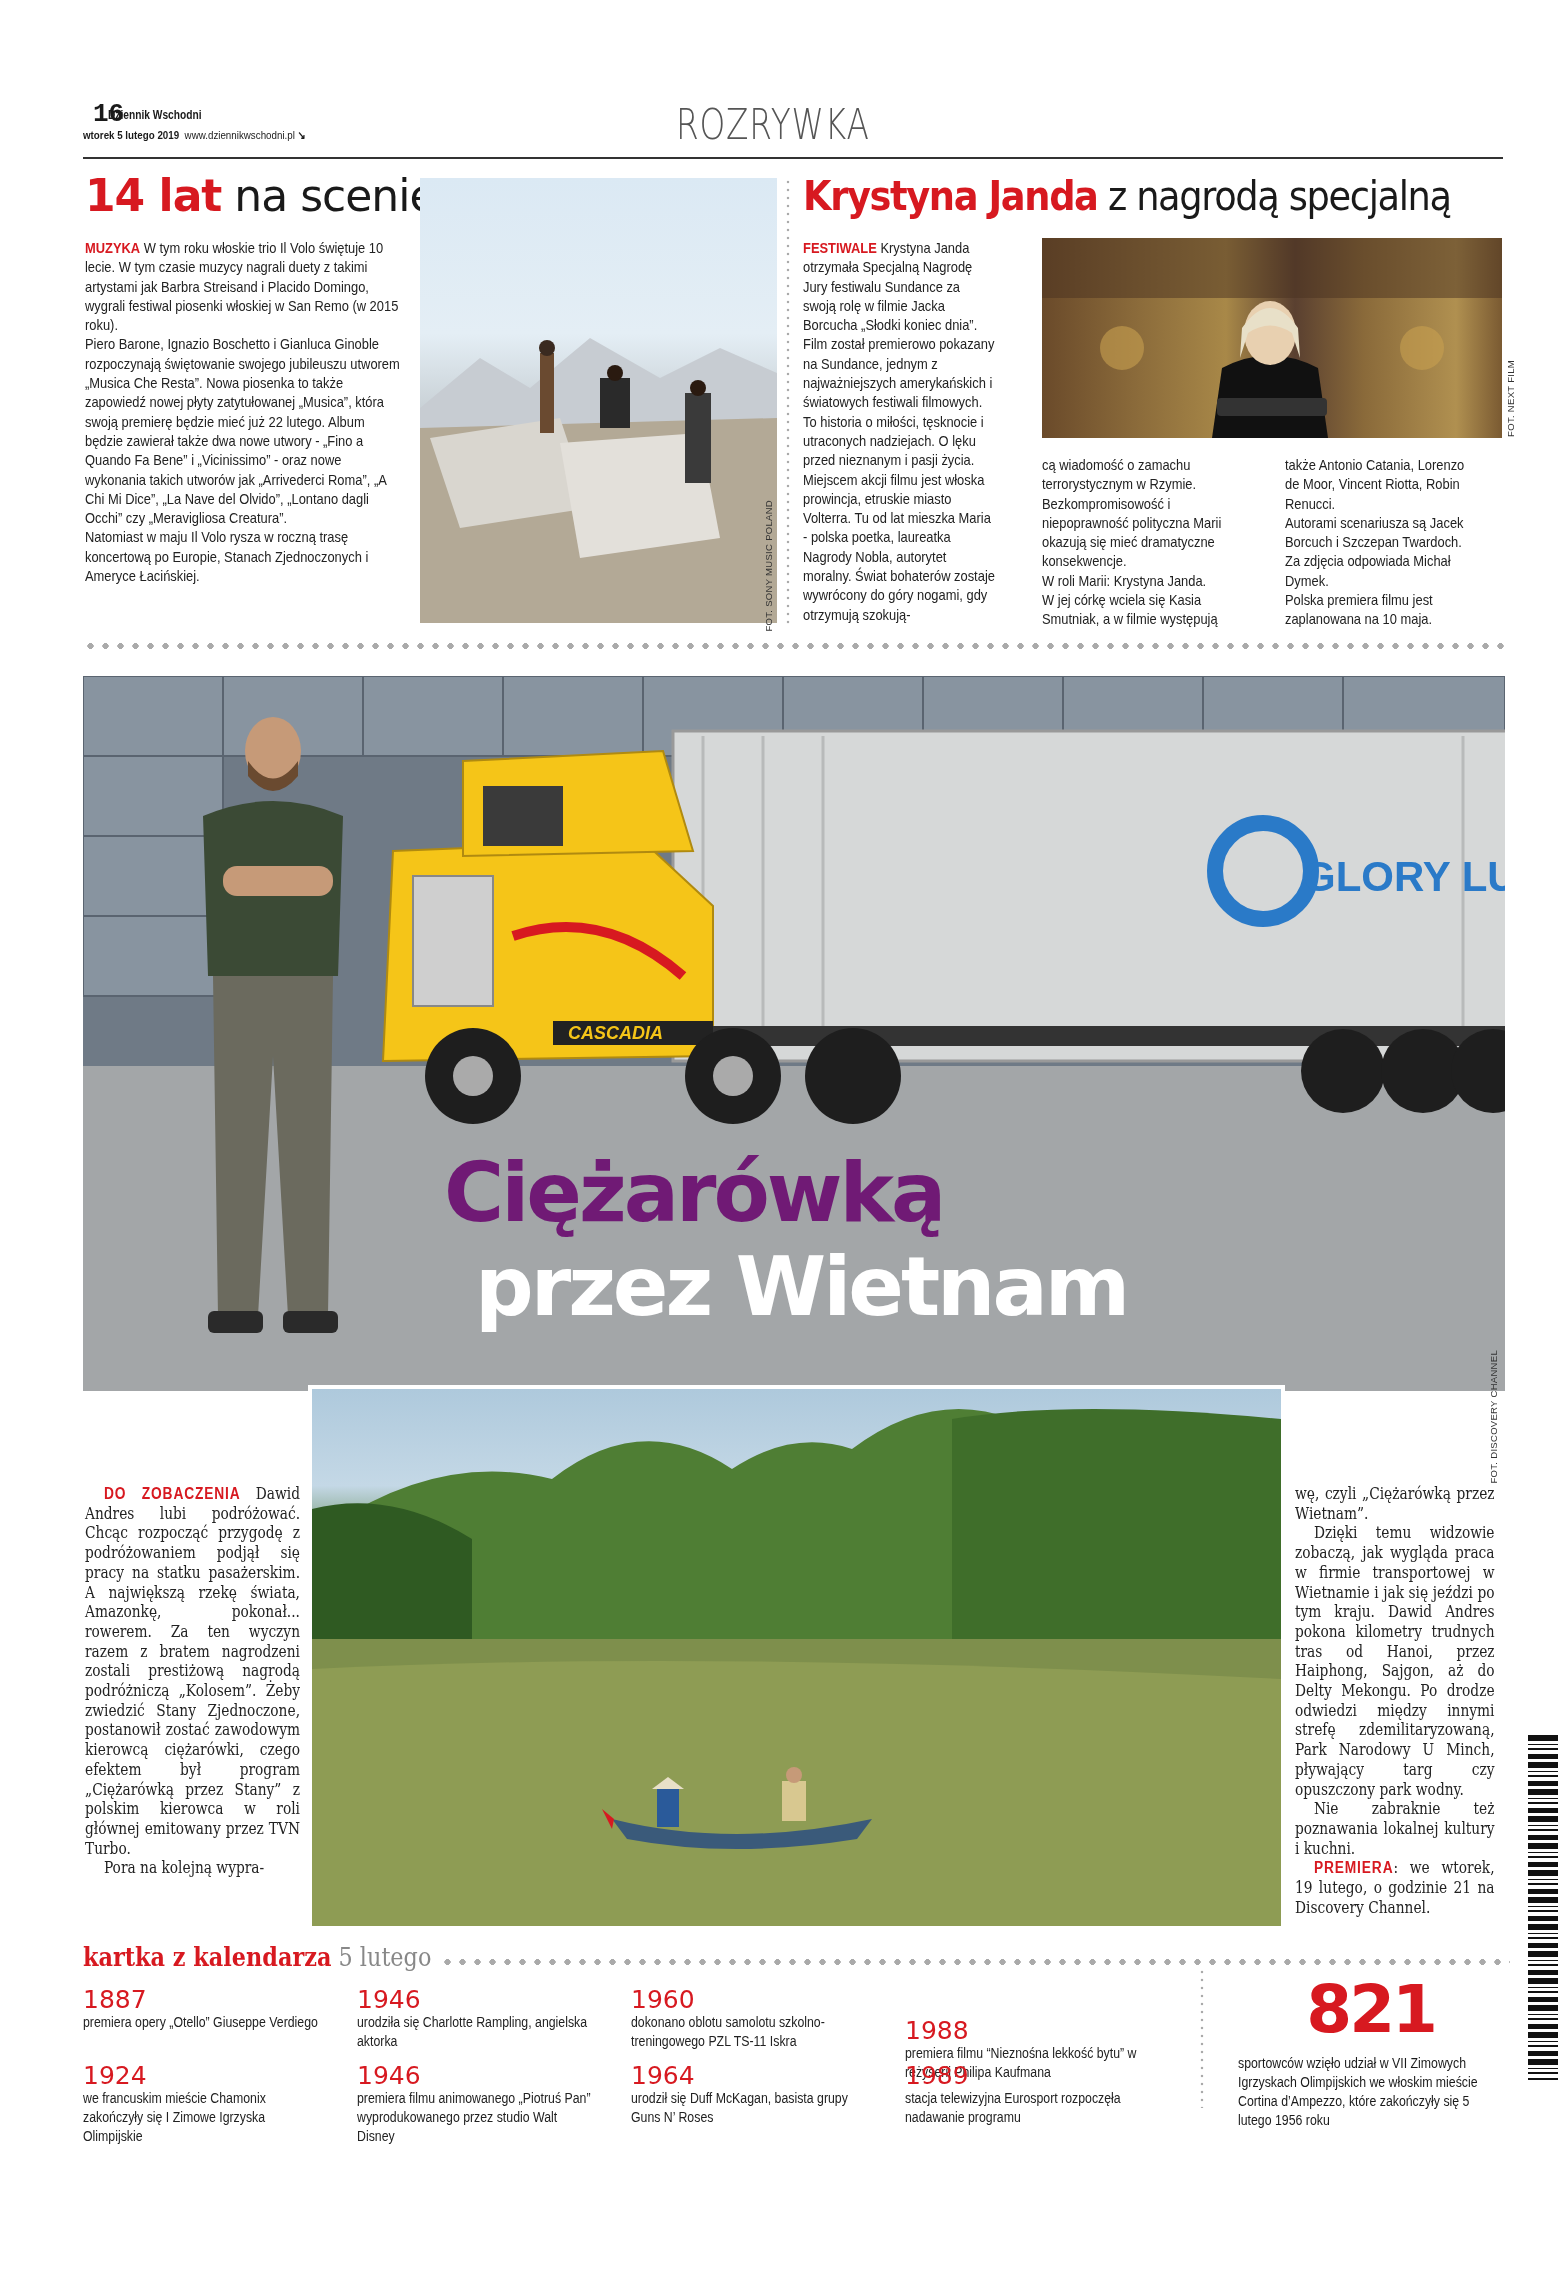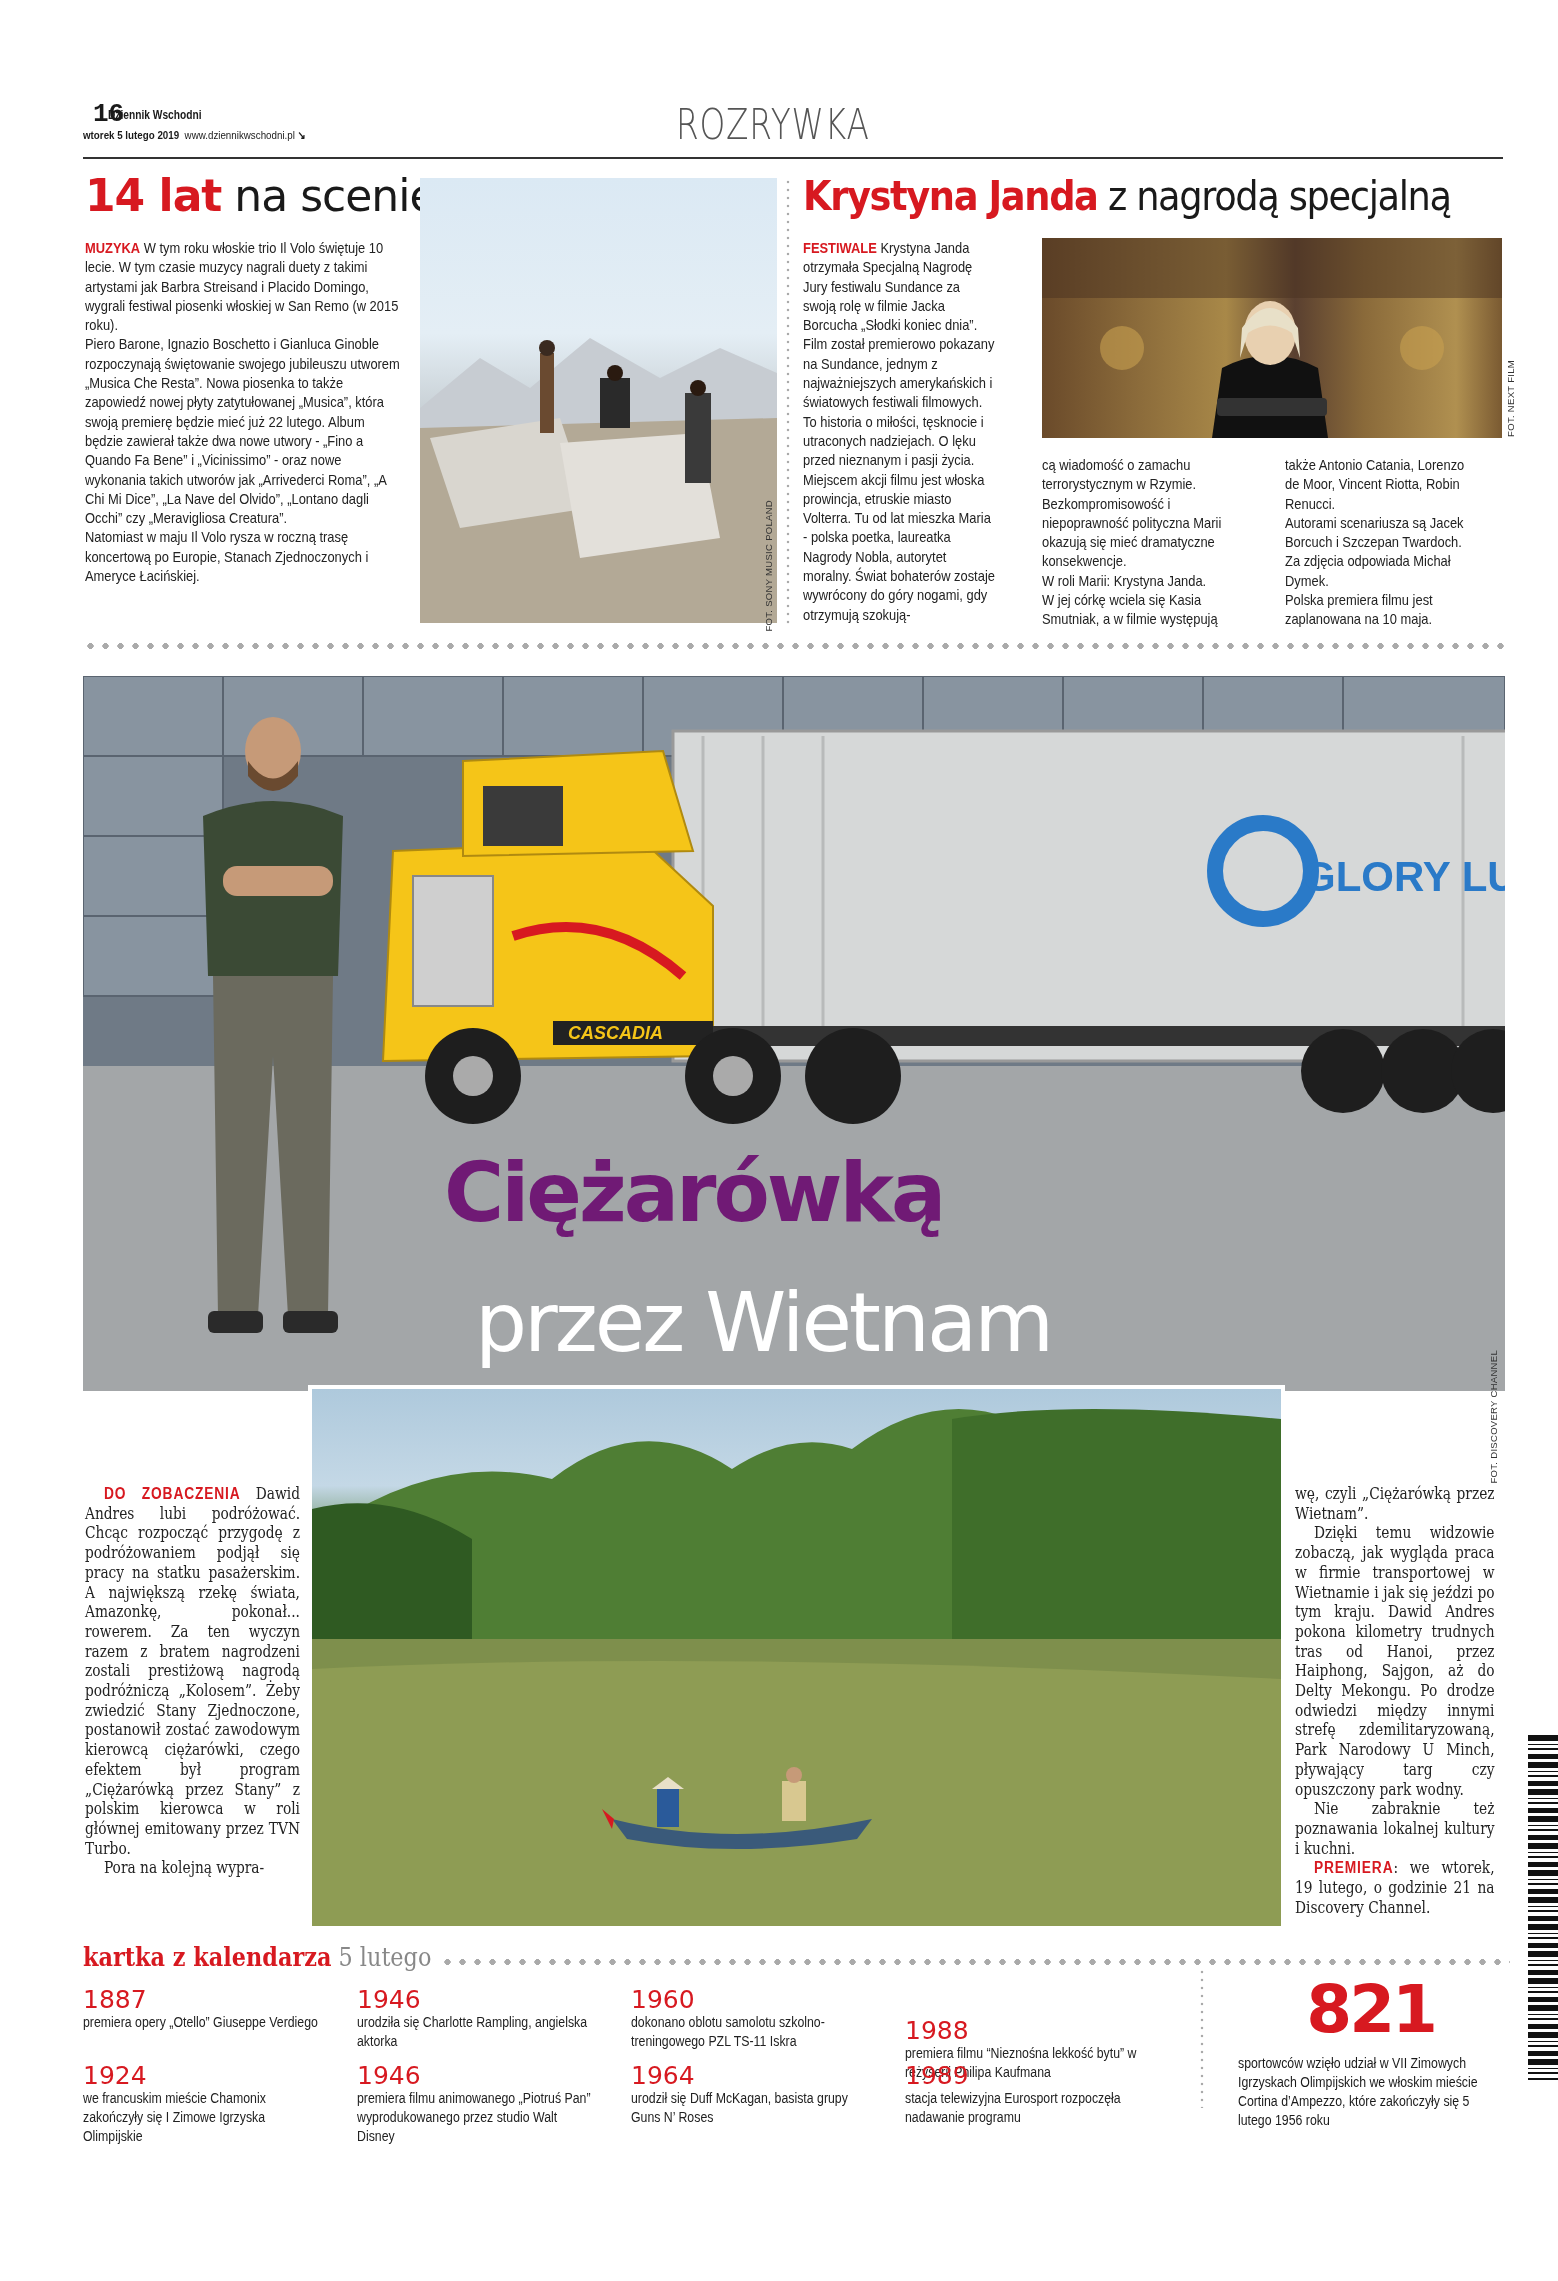--- a/index.html
+++ b/index.html
@@ -34,21 +34,21 @@
   .a2-col1 { left: 803px; top: 238px; width: 225px; }
   .photo-janda { left: 1042px; top: 238px; width: 460px; height: 200px; overflow: hidden;
     background: linear-gradient(90deg, #6a4a2a 0%, #8a6a3a 20%, #a88848 40%, #5a4030 55%, #8a6a3a 70%, #b09050 90%, #7a5a32 100%); }
   .a2-col2 { left: 1042px; top: 455px; width: 225px; }
   .a2-col3 { left: 1285px; top: 455px; width: 225px; }
 
   
   .hero { left: 83px; top: 676px; width: 1422px; height: 715px; overflow: hidden;
     background: linear-gradient(180deg, #7d8790 0%, #8f979d 30%, #9aa0a4 55%, #a7a9aa 75%, #9d9fa0 100%); }
   .feature-title-1 { left: 444px; top: 1148px; font-size: 82px; font-weight: bold; color: #701a75; font-family: "DejaVu Sans", sans-serif; letter-spacing: -3px; line-height: 90px; }
-  .feature-title-2 { left: 475px; top: 1242px; font-size: 82px; color: #ffffff; font-family: "DejaVu Sans", sans-serif; letter-spacing: -3px; line-height: 90px; font-weight: 400; margin-top: 36px; }
+  .feature-title-2 { left: 475px; top: 1242px; font-size: 82px; color: #ffffff; font-family: "DejaVu Sans", sans-serif; letter-spacing: -3px; line-height: 90px; font-weight: 700; }
   .photo-lake { left: 308px; top: 1385px; width: 977px; height: 545px; border: 4px solid #fff; overflow: hidden;
     background: linear-gradient(180deg, #aec9dc 0%, #c4d8e6 18%, #4e7a3a 32%, #3e6a2c 52%, #6f8a48 62%, #8a9a5a 80%, #7a8a4a 100%); }
 
   .body-serif { font-family: "DejaVu Serif", serif; font-size: 16px; line-height: 19.7px; color: #222; transform: scaleX(0.86); transform-origin: left top; }
   .body-serif .kicker { font-family: "Liberation Sans", sans-serif; letter-spacing: 1px; }
   .f-left { left: 85px; top: 1484px; width: 250px; text-align: justify; }
   .f-right { left: 1295px; top: 1484px; width: 232px; text-align: justify; }
   .indent { text-indent: 22px; }
 
   

